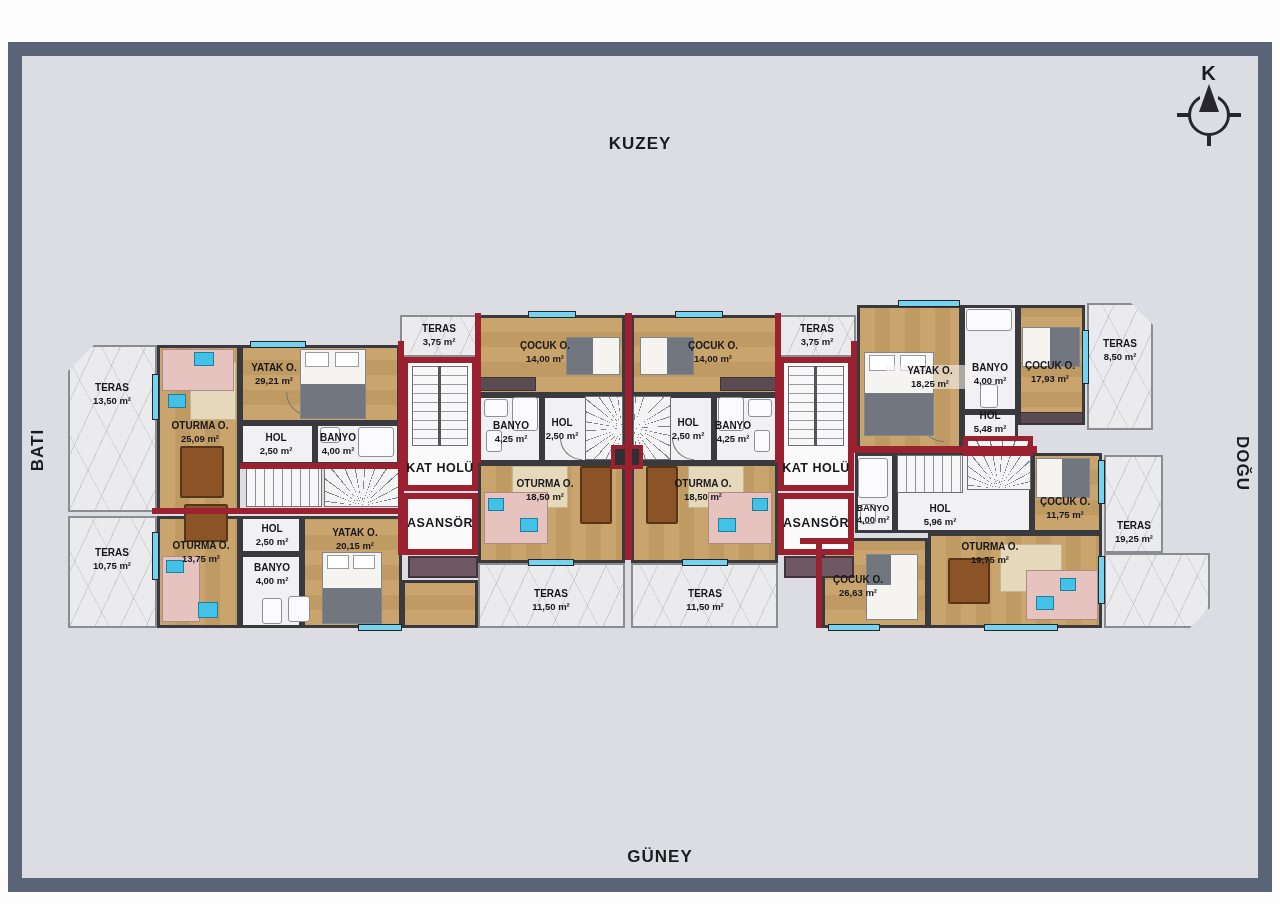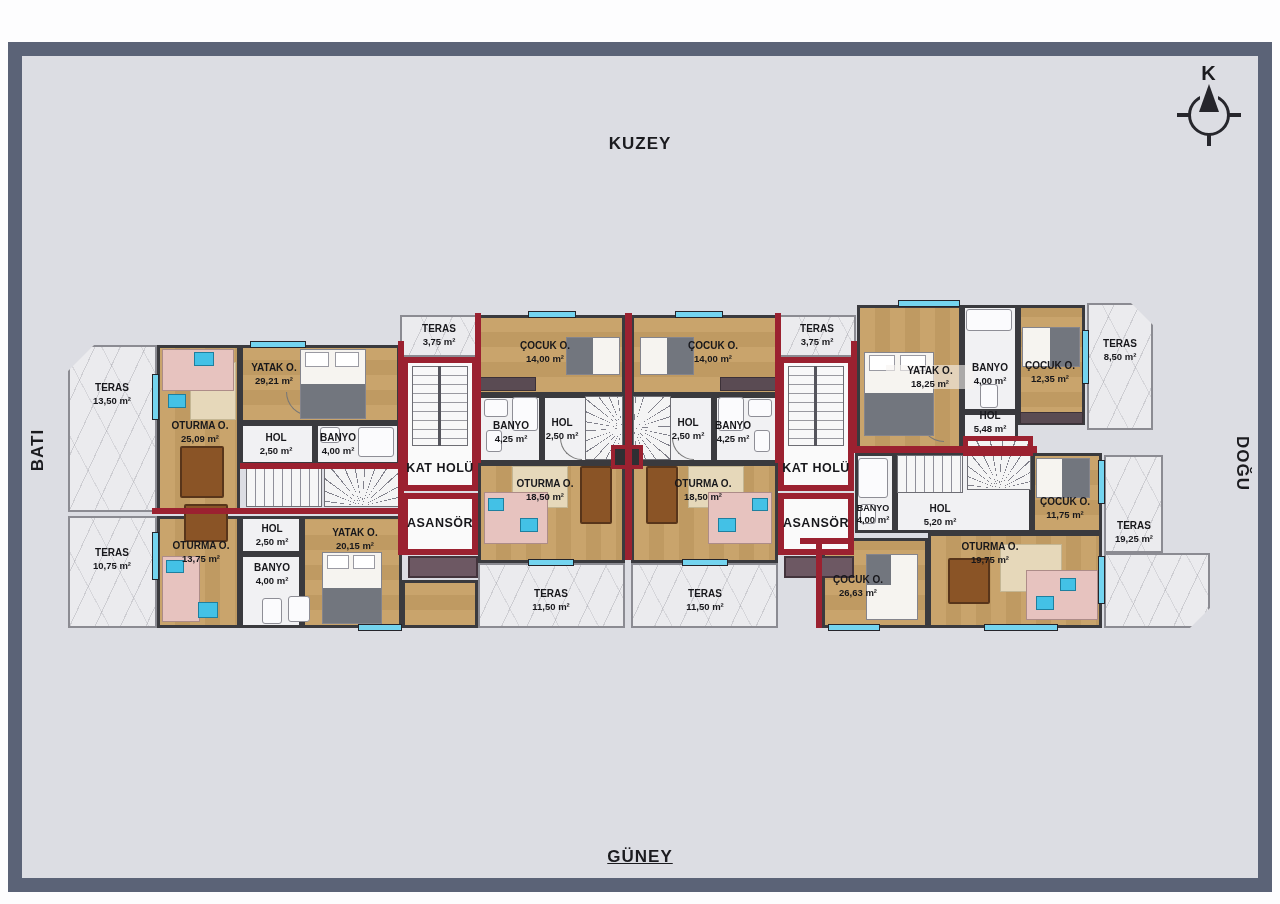--- a/index.html
+++ b/index.html
@@ -55,21 +55,21 @@
   .needle{width:0;height:0;border-left:10px solid transparent;border-right:10px solid transparent;
           border-bottom:28px solid #26262c;z-index:10;}
 </style>
 </head>
 <body>
 
 <div class="canvas">
 
   <div class="abs frame"></div>
   <div class="abs dirlabel" style="left:540px;top:107px;width:200px;margin-top:27px;">KUZEY</div>
-  <div class="abs dirlabel" style="left:540px;top:847px;width:200px;text-decoration:underline;">GÜNEY</div>
+  <div class="abs dirlabel" style="left:560px;top:847px;width:200px;">GÜNEY</div>
   <div class="abs dirlabel" style="left:14px;top:440px;width:48px;transform:rotate(-90deg);">BATI</div>
   <div class="abs dirlabel" style="left:1218px;top:450px;width:48px;transform:rotate(90deg);">DOĞU</div>
 
   <div class="abs dirlabel" style="left:1180px;top:62px;width:58px;font-size:20px;">K</div>
   <div class="abs compass-circle"></div>
   <div class="abs ctick" style="left:1177px;top:113px;width:12px;height:4px;"></div>
   <div class="abs ctick" style="left:1229px;top:113px;width:12px;height:4px;"></div>
   <div class="abs ctick" style="left:1207px;top:134px;width:4px;height:12px;"></div>
   <div class="abs cgap" style="left:1200px;top:90px;width:18px;height:10px;"></div>
   <div class="abs needle" style="left:1199px;top:84px;"></div>
@@ -336,38 +336,38 @@
   <div class="abs rl" style="left:886px;top:365px;width:88px;background:rgba(246,244,240,.6);">
       <span class="l">YATAK O.</span>
       <span class="a">18,25 m²</span>
     </div>
   <div class="abs rl" style="left:958px;top:362px;width:64px;">
       <span class="l">BANYO</span>
       <span class="a">4,00 m²</span>
     </div>
   <div class="abs rl" style="left:1012px;top:360px;width:76px;">
       <span class="l">ÇOCUK O.</span>
-      <span class="a">12,35 m²</span>
+      <span class="a">17,93 m²</span>
     </div>
   <div class="abs rl" style="left:960px;top:410px;width:60px;">
       <span class="l">HOL</span>
       <span class="a">5,48 m²</span>
     </div>
   <div class="abs rl" style="left:1088px;top:338px;width:64px;">
       <span class="l">TERAS</span>
       <span class="a">8,50 m²</span>
     </div>
 
   <div class="abs rl" style="left:846px;top:503px;width:54px;font-size:9px;">
       <span class="l">BANYO</span>
       <span class="a">4,00 m²</span>
     </div>
   <div class="abs rl" style="left:908px;top:503px;width:64px;">
       <span class="l">HOL</span>
-      <span class="a">5,20 m²</span>
+      <span class="a">5,96 m²</span>
     </div>
   <div class="abs rl" style="left:1026px;top:496px;width:78px;">
       <span class="l">ÇOCUK O.</span>
       <span class="a">11,75 m²</span>
     </div>
   <div class="abs rl" style="left:945px;top:541px;width:90px;">
       <span class="l">OTURMA O.</span>
       <span class="a">19,75 m²</span>
     </div>
   <div class="abs rl" style="left:824px;top:574px;width:68px;">

